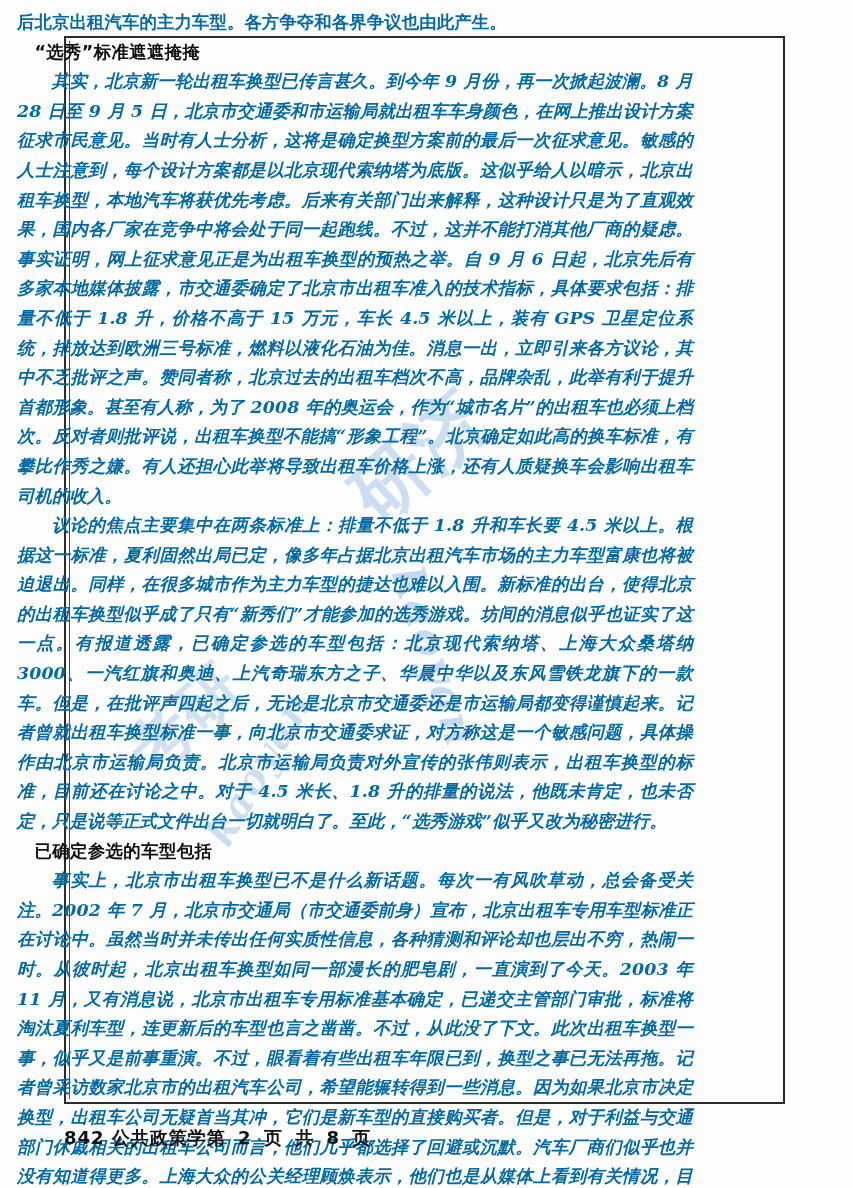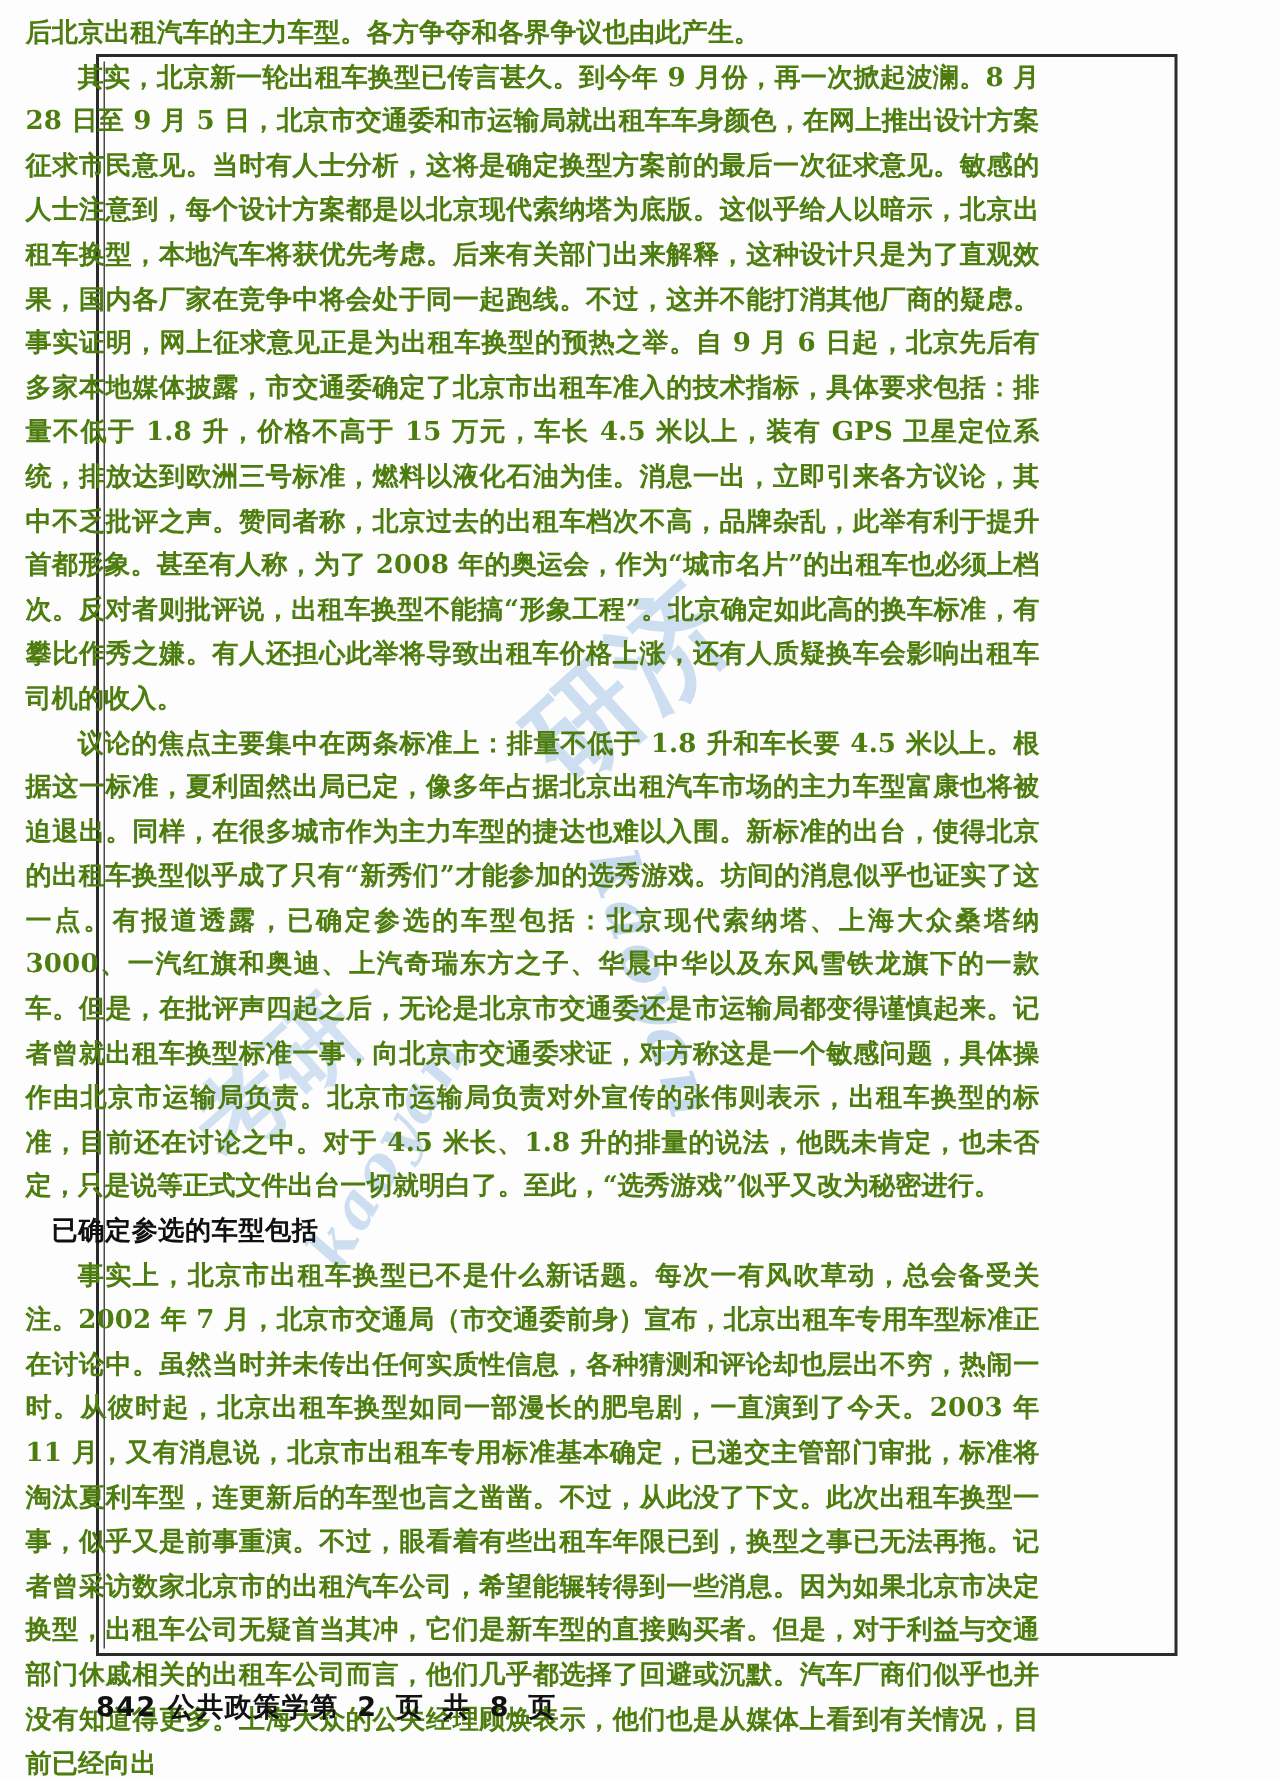--- a/index.html
+++ b/index.html
@@ -104,29 +104,29 @@
     left: 17px;
     top: 8px;
     width: 676px;
     z-index: 4;
   }
 
   p.para {
     margin: 0;
     font-size: 17.4px;
     line-height: 29.6px;
-    color: #4d7c0f;
+    color: #0369a1;
     text-align: justify;
     text-align-last: left;
     text-justify: inter-character;
     font-family: "DejaVu Serif", "Liberation Serif", serif;
     font-weight: 600;
     letter-spacing: .1px;
   }
-  p.indent { text-indent: 2em; }
+  p.indent { text-indent: 2em; font-style: italic; }
   p.noindent { text-indent: 0; }
 
   h2.subhead {
     margin: 0;
     font-size: 17.4px;
     line-height: 29.6px;
     font-weight: 800;
     color: #101010;
     text-indent: 1em;
     font-family: "DejaVu Sans", "Liberation Sans", sans-serif;
@@ -168,20 +168,21 @@
     <div class="wm wm-cn-1">研济</div>
     <div class="wm wm-cn-2">考研</div>
     <div class="wm wm-latin-1">kaoyan</div>
     <div class="wm wm-latin-2">kaoyan</div>
   </div>
 
   <div id="content-frame"></div>
 
   <div id="body-text">
     <p class="para noindent">后北京出租汽车的主力车型。各方争夺和各界争议也由此产生。</p>
+    <h2 class="subhead">“选秀”标准遮遮掩掩</h2>
     <p class="para indent">其实，北京新一轮出租车换型已传言甚久。到今年 9 月份，再一次掀起波澜。8 月 28 日至 9 月 5 日，北京市交通委和市运输局就出租车车身颜色，在网上推出设计方案征求市民意见。当时有人士分析，这将是确定换型方案前的最后一次征求意见。敏感的人士注意到，每个设计方案都是以北京现代索纳塔为底版。这似乎给人以暗示，北京出租车换型，本地汽车将获优先考虑。后来有关部门出来解释，这种设计只是为了直观效果，国内各厂家在竞争中将会处于同一起跑线。不过，这并不能打消其他厂商的疑虑。事实证明，网上征求意见正是为出租车换型的预热之举。自 9 月 6 日起，北京先后有多家本地媒体披露，市交通委确定了北京市出租车准入的技术指标，具体要求包括：排量不低于 1.8 升，价格不高于 15 万元，车长 4.5 米以上，装有 GPS 卫星定位系统，排放达到欧洲三号标准，燃料以液化石油为佳。消息一出，立即引来各方议论，其中不乏批评之声。赞同者称，北京过去的出租车档次不高，品牌杂乱，此举有利于提升首都形象。甚至有人称，为了 2008 年的奥运会，作为“城市名片”的出租车也必须上档次。反对者则批评说，出租车换型不能搞“形象工程”。北京确定如此高的换车标准，有攀比作秀之嫌。有人还担心此举将导致出租车价格上涨，还有人质疑换车会影响出租车司机的收入。</p>
     <p class="para indent">议论的焦点主要集中在两条标准上：排量不低于 1.8 升和车长要 4.5 米以上。根据这一标准，夏利固然出局已定，像多年占据北京出租汽车市场的主力车型富康也将被迫退出。同样，在很多城市作为主力车型的捷达也难以入围。新标准的出台，使得北京的出租车换型似乎成了只有“新秀们”才能参加的选秀游戏。坊间的消息似乎也证实了这一点。有报道透露，已确定参选的车型包括：北京现代索纳塔、上海大众桑塔纳 3000、一汽红旗和奥迪、上汽奇瑞东方之子、华晨中华以及东风雪铁龙旗下的一款车。但是，在批评声四起之后，无论是北京市交通委还是市运输局都变得谨慎起来。记者曾就出租车换型标准一事，向北京市交通委求证，对方称这是一个敏感问题，具体操作由北京市运输局负责。北京市运输局负责对外宣传的张伟则表示，出租车换型的标准，目前还在讨论之中。对于 4.5 米长、1.8 升的排量的说法，他既未肯定，也未否定，只是说等正式文件出台一切就明白了。至此，“选秀游戏”似乎又改为秘密进行。</p>
     <h2 class="subhead">已确定参选的车型包括</h2>
     <p class="para indent">事实上，北京市出租车换型已不是什么新话题。每次一有风吹草动，总会备受关注。2002 年 7 月，北京市交通局（市交通委前身）宣布，北京出租车专用车型标准正在讨论中。虽然当时并未传出任何实质性信息，各种猜测和评论却也层出不穷，热闹一时。从彼时起，北京出租车换型如同一部漫长的肥皂剧，一直演到了今天。2003 年 11 月，又有消息说，北京市出租车专用标准基本确定，已递交主管部门审批，标准将淘汰夏利车型，连更新后的车型也言之凿凿。不过，从此没了下文。此次出租车换型一事，似乎又是前事重演。不过，眼看着有些出租车年限已到，换型之事已无法再拖。记者曾采访数家北京市的出租汽车公司，希望能辗转得到一些消息。因为如果北京市决定换型，出租车公司无疑首当其冲，它们是新车型的直接购买者。但是，对于利益与交通部门休戚相关的出租车公司而言，他们几乎都选择了回避或沉默。汽车厂商们似乎也并没有知道得更多。上海大众的公关经理顾焕表示，他们也是从媒体上看到有关情况，目前已经向出</p>
   </div>
 
   <div id="footer">
     <div class="f-left">842 公共政策学</div>
     <div class="f-right">第 2 页 共 8 页</div>
   </div>

